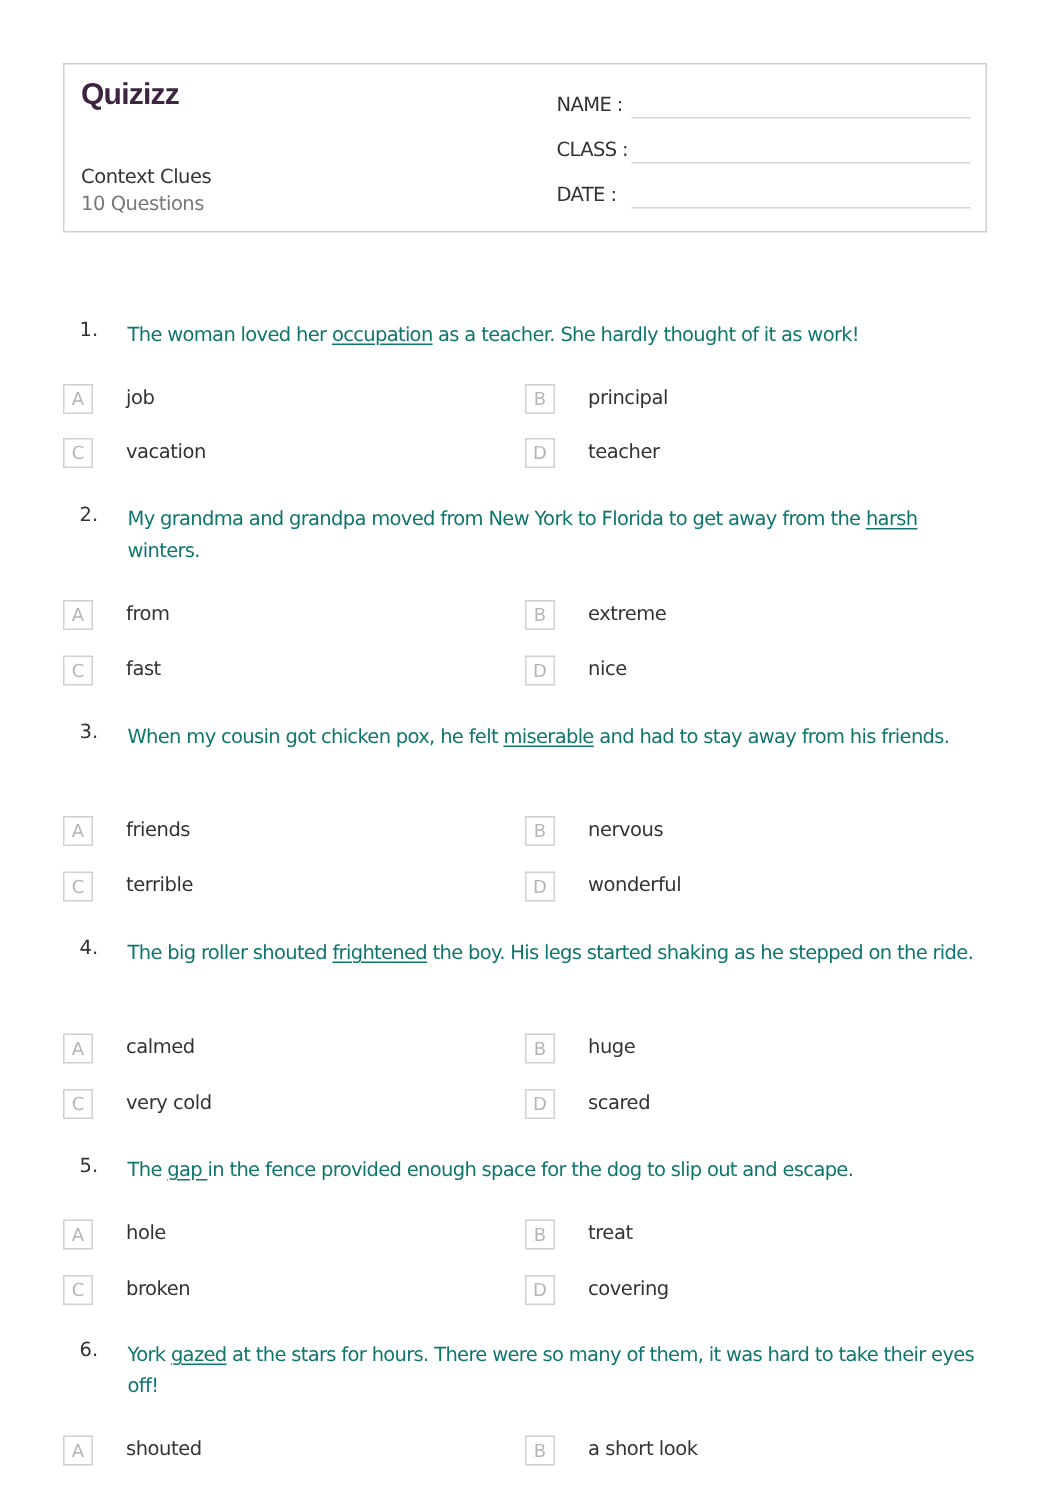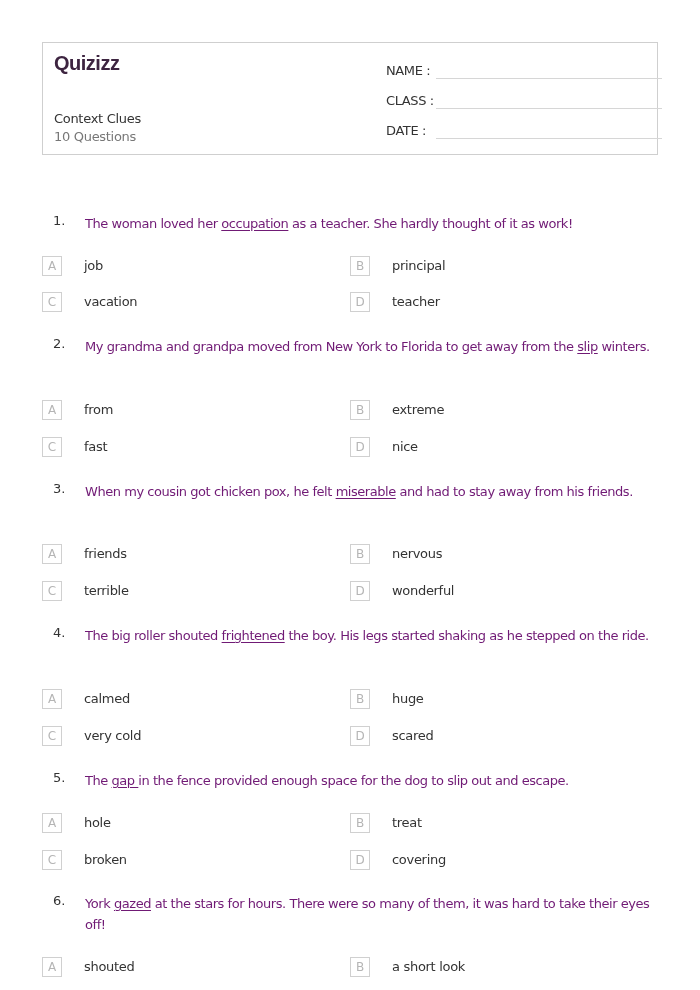--- a/index.html
+++ b/index.html
@@ -27,21 +27,21 @@
       position: absolute; left: 11px; top: 68px;
       font-size: 13px; color: #333333;
       letter-spacing: -0.3px;
     }
     .quiz-count {
       position: absolute; left: 11px; top: 86px;
       font-size: 13px; color: #777777;
       letter-spacing: -0.3px;
     }
     .field {
-      position: absolute; left: 328px; width: 276px; height: 20px; margin-left: 15px;
+      position: absolute; left: 328px; width: 276px; height: 20px;
     }
     .field-label {
       position: absolute; left: 0; bottom: 1px;
       font-size: 13px; color: #333333; letter-spacing: -0.4px;
     }
     .field-line {
       position: absolute; left: 50px; right: 0; bottom: 0;
       border-bottom: 1px solid #d6d6d6;
     }
     .field-name { top: 16px; }
@@ -49,21 +49,21 @@
     .field-date { top: 76px; }
 
     
     .question { position: absolute; left: 42px; width: 620px; }
     .q-number {
       position: absolute; left: 11px; top: 0;
       font-size: 13px; color: #333333;
     }
     .q-text {
       position: absolute; left: 43px; top: 0; width: 578px;
-      font-size: 13px; line-height: 21px; color: #701a75;
+      font-size: 13px; line-height: 21px; color: #0f766e;
       letter-spacing: -0.45px;
     }
     .q-text u { text-decoration: underline; text-underline-offset: 2px; }
     .option {
       position: absolute; height: 20px; width: 280px;
     }
     .opt-letter {
       position: absolute; left: 0; top: 0;
       width: 20px; height: 20px;
       border: 1px solid #d0d0d0;
@@ -116,21 +116,21 @@
     <span class="opt-letter">C</span>
     <span class="opt-text">vacation</span>
   </div>
   <div class="option" style="left:350px;top:292px;">
     <span class="opt-letter">D</span>
     <span class="opt-text">teacher</span>
   </div>
 
   <div class="question" style="top:336px;">
     <span class="q-number">2.</span>
-    <div class="q-text"><span>My grandma and grandpa moved from New York to Florida to get away from the </span><u>slip</u><span> winters.</span></div>
+    <div class="q-text"><span>My grandma and grandpa moved from New York to Florida to get away from the </span><u>harsh</u><span> winters.</span></div>
   </div>
   <div class="option" style="left:42px;top:400px;">
     <span class="opt-letter">A</span>
     <span class="opt-text">from</span>
   </div>
   <div class="option" style="left:350px;top:400px;">
     <span class="opt-letter">B</span>
     <span class="opt-text">extreme</span>
   </div>
   <div class="option" style="left:42px;top:437px;">

